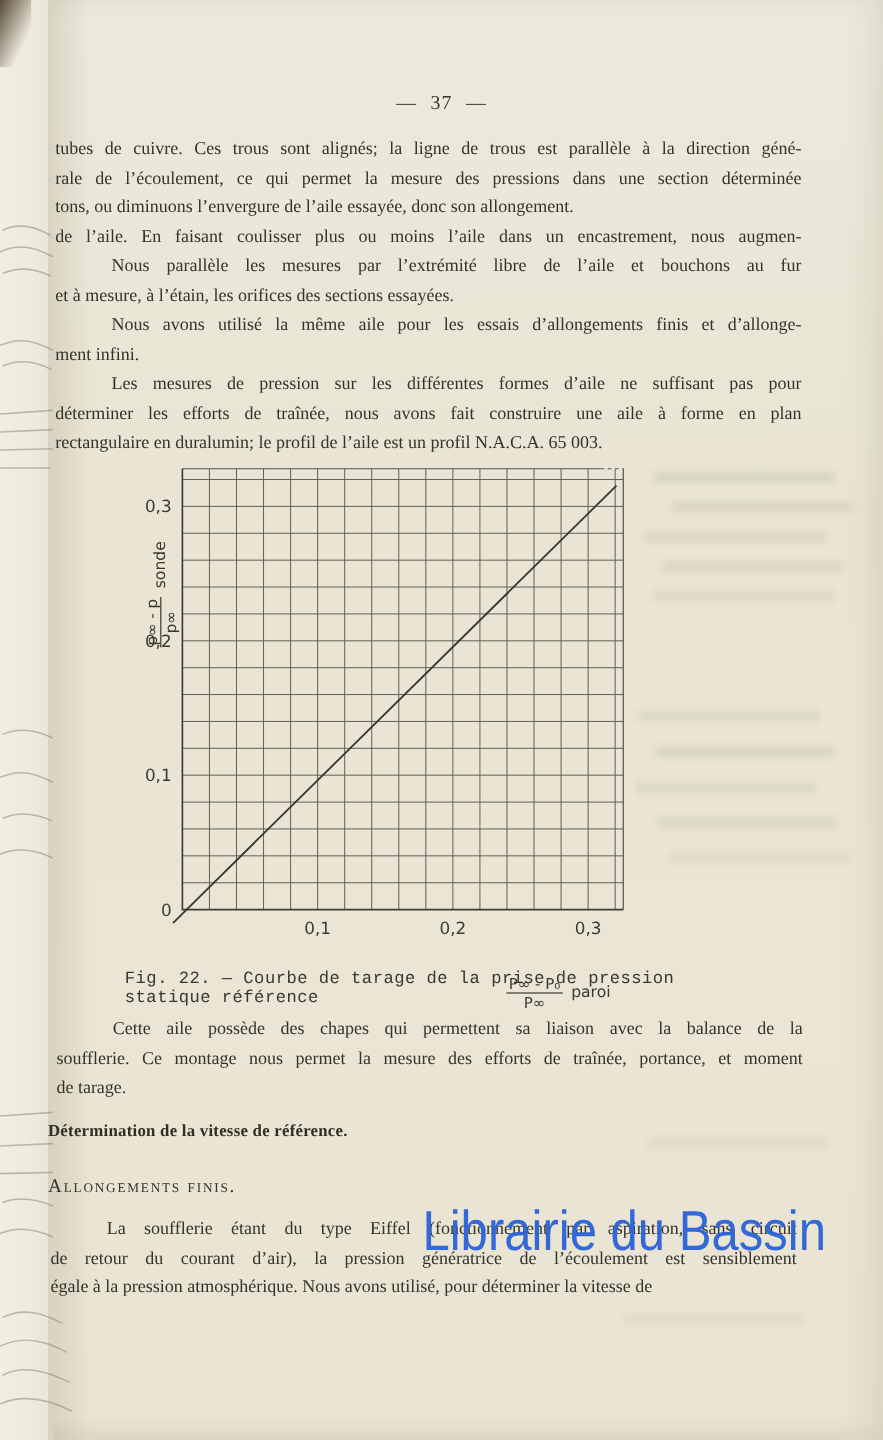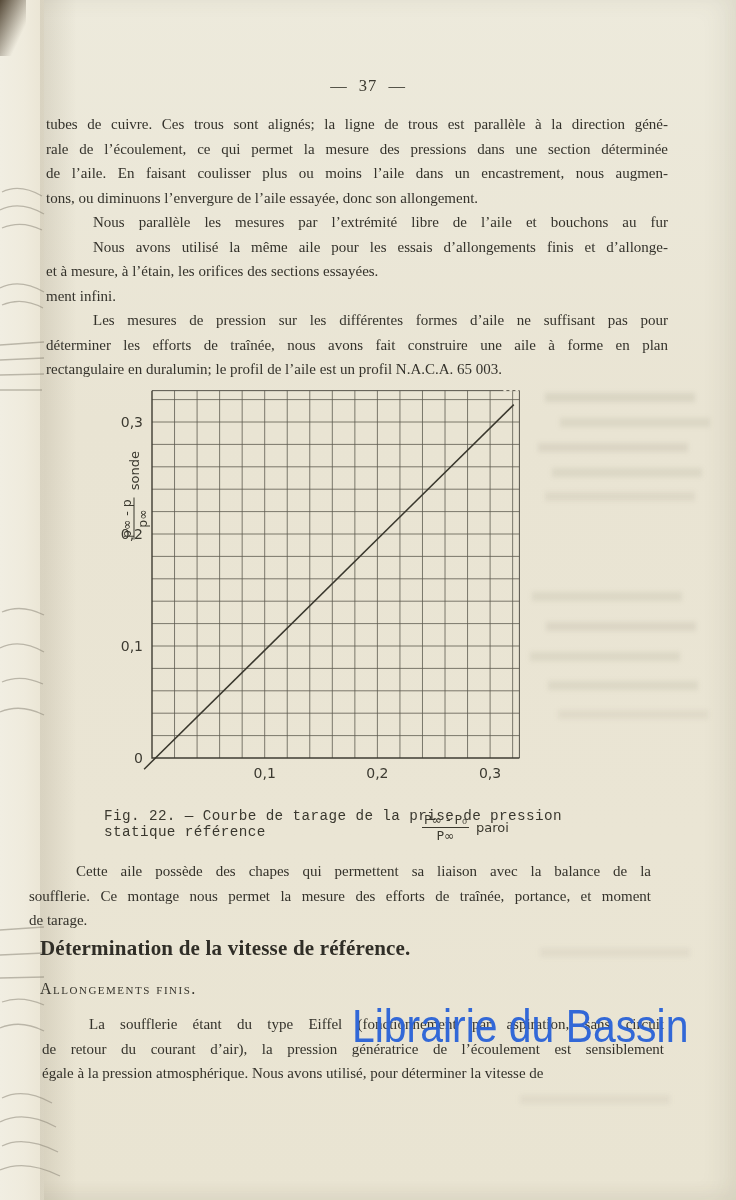--- a/index.html
+++ b/index.html
@@ -32,26 +32,26 @@
   .pagenum{
     position:absolute;top:76px;left:0;right:0;
     text-align:center;font-size:16.5px;letter-spacing:1px;word-spacing:6px;color:#3a382f;
   }
 
   .textblock{position:absolute;left:46px;width:622px;}
   .tline{height:24.5px;line-height:24.5px;font-size:15px;overflow:hidden;white-space:nowrap;}
   .tline.jfull{text-align:justify;text-align-last:justify;}
   .tline.ind{padding-left:47px;}
   .tb1{top:112px;}
-  .tb2{top:846px;left:29px;margin-top:13px;}
+  .tb2{top:846px;left:47px;}
   .tb3{top:1012px;left:42px;}
 
   .heading{
     position:absolute;left:40px;top:936px;margin:0;
-    font-size:21px;font-weight:700;color:#302e27;letter-spacing:.2px;
+    font-size:14px;font-weight:700;color:#302e27;letter-spacing:.2px;
   }
   .subheading{
     position:absolute;left:40px;top:980px;
     font-variant:small-caps;font-size:16px;letter-spacing:1.5px;color:#35332b;
   }
 
   
   .figure{position:absolute;left:104px;top:380px;width:460px;height:465px;}
   .figure svg text{font-family:"DejaVu Sans",sans-serif;}
   .axislabel{display:flex;align-items:center;gap:7px;font-family:"DejaVu Sans",sans-serif;color:#3b392f;}
@@ -126,25 +126,25 @@
   </svg>
   <div class="corner-dark"></div>
   <div class="gutter-shade"></div>
   <div class="ghosts"></div>
 
   <div class="pagenum">— 37 —</div>
 
   <div class="textblock tb1">
       <div class="tline jfull">tubes de cuivre. Ces trous sont alignés; la ligne de trous est parallèle à la direction géné-</div>
       <div class="tline jfull">rale de l’écoulement, ce qui permet la mesure des pressions dans une section déterminée</div>
+      <div class="tline">tons, ou diminuons l’envergure de l’aile essayée, donc son allongement.</div>
       <div class="tline jfull">de l’aile. En faisant coulisser plus ou moins l’aile dans un encastrement, nous augmen-</div>
-      <div class="tline">tons, ou diminuons l’envergure de l’aile essayée, donc son allongement.</div>
       <div class="tline jfull ind">Nous parallèle les mesures par l’extrémité libre de l’aile et bouchons au fur</div>
+      <div class="tline">et à mesure, à l’étain, les orifices des sections essayées.</div>
       <div class="tline jfull ind">Nous avons utilisé la même aile pour les essais d’allongements finis et d’allonge-</div>
-      <div class="tline">et à mesure, à l’étain, les orifices des sections essayées.</div>
       <div class="tline">ment infini.</div>
       <div class="tline jfull ind">Les mesures de pression sur les différentes formes d’aile ne suffisant pas pour</div>
       <div class="tline jfull">déterminer les efforts de traînée, nous avons fait construire une aile à forme en plan</div>
       <div class="tline">rectangulaire en duralumin; le profil de l’aile est un profil N.A.C.A. 65 003.</div>
     </div>
 
   <div class="figure">
     <svg id="chart-svg" width="460" height="406">
         <g stroke="#5d5b4f" stroke-width="0.8">
           <line x1="70.53999999999999" y1="378" x2="70.53999999999999" y2="10.639999999999986"></line>

